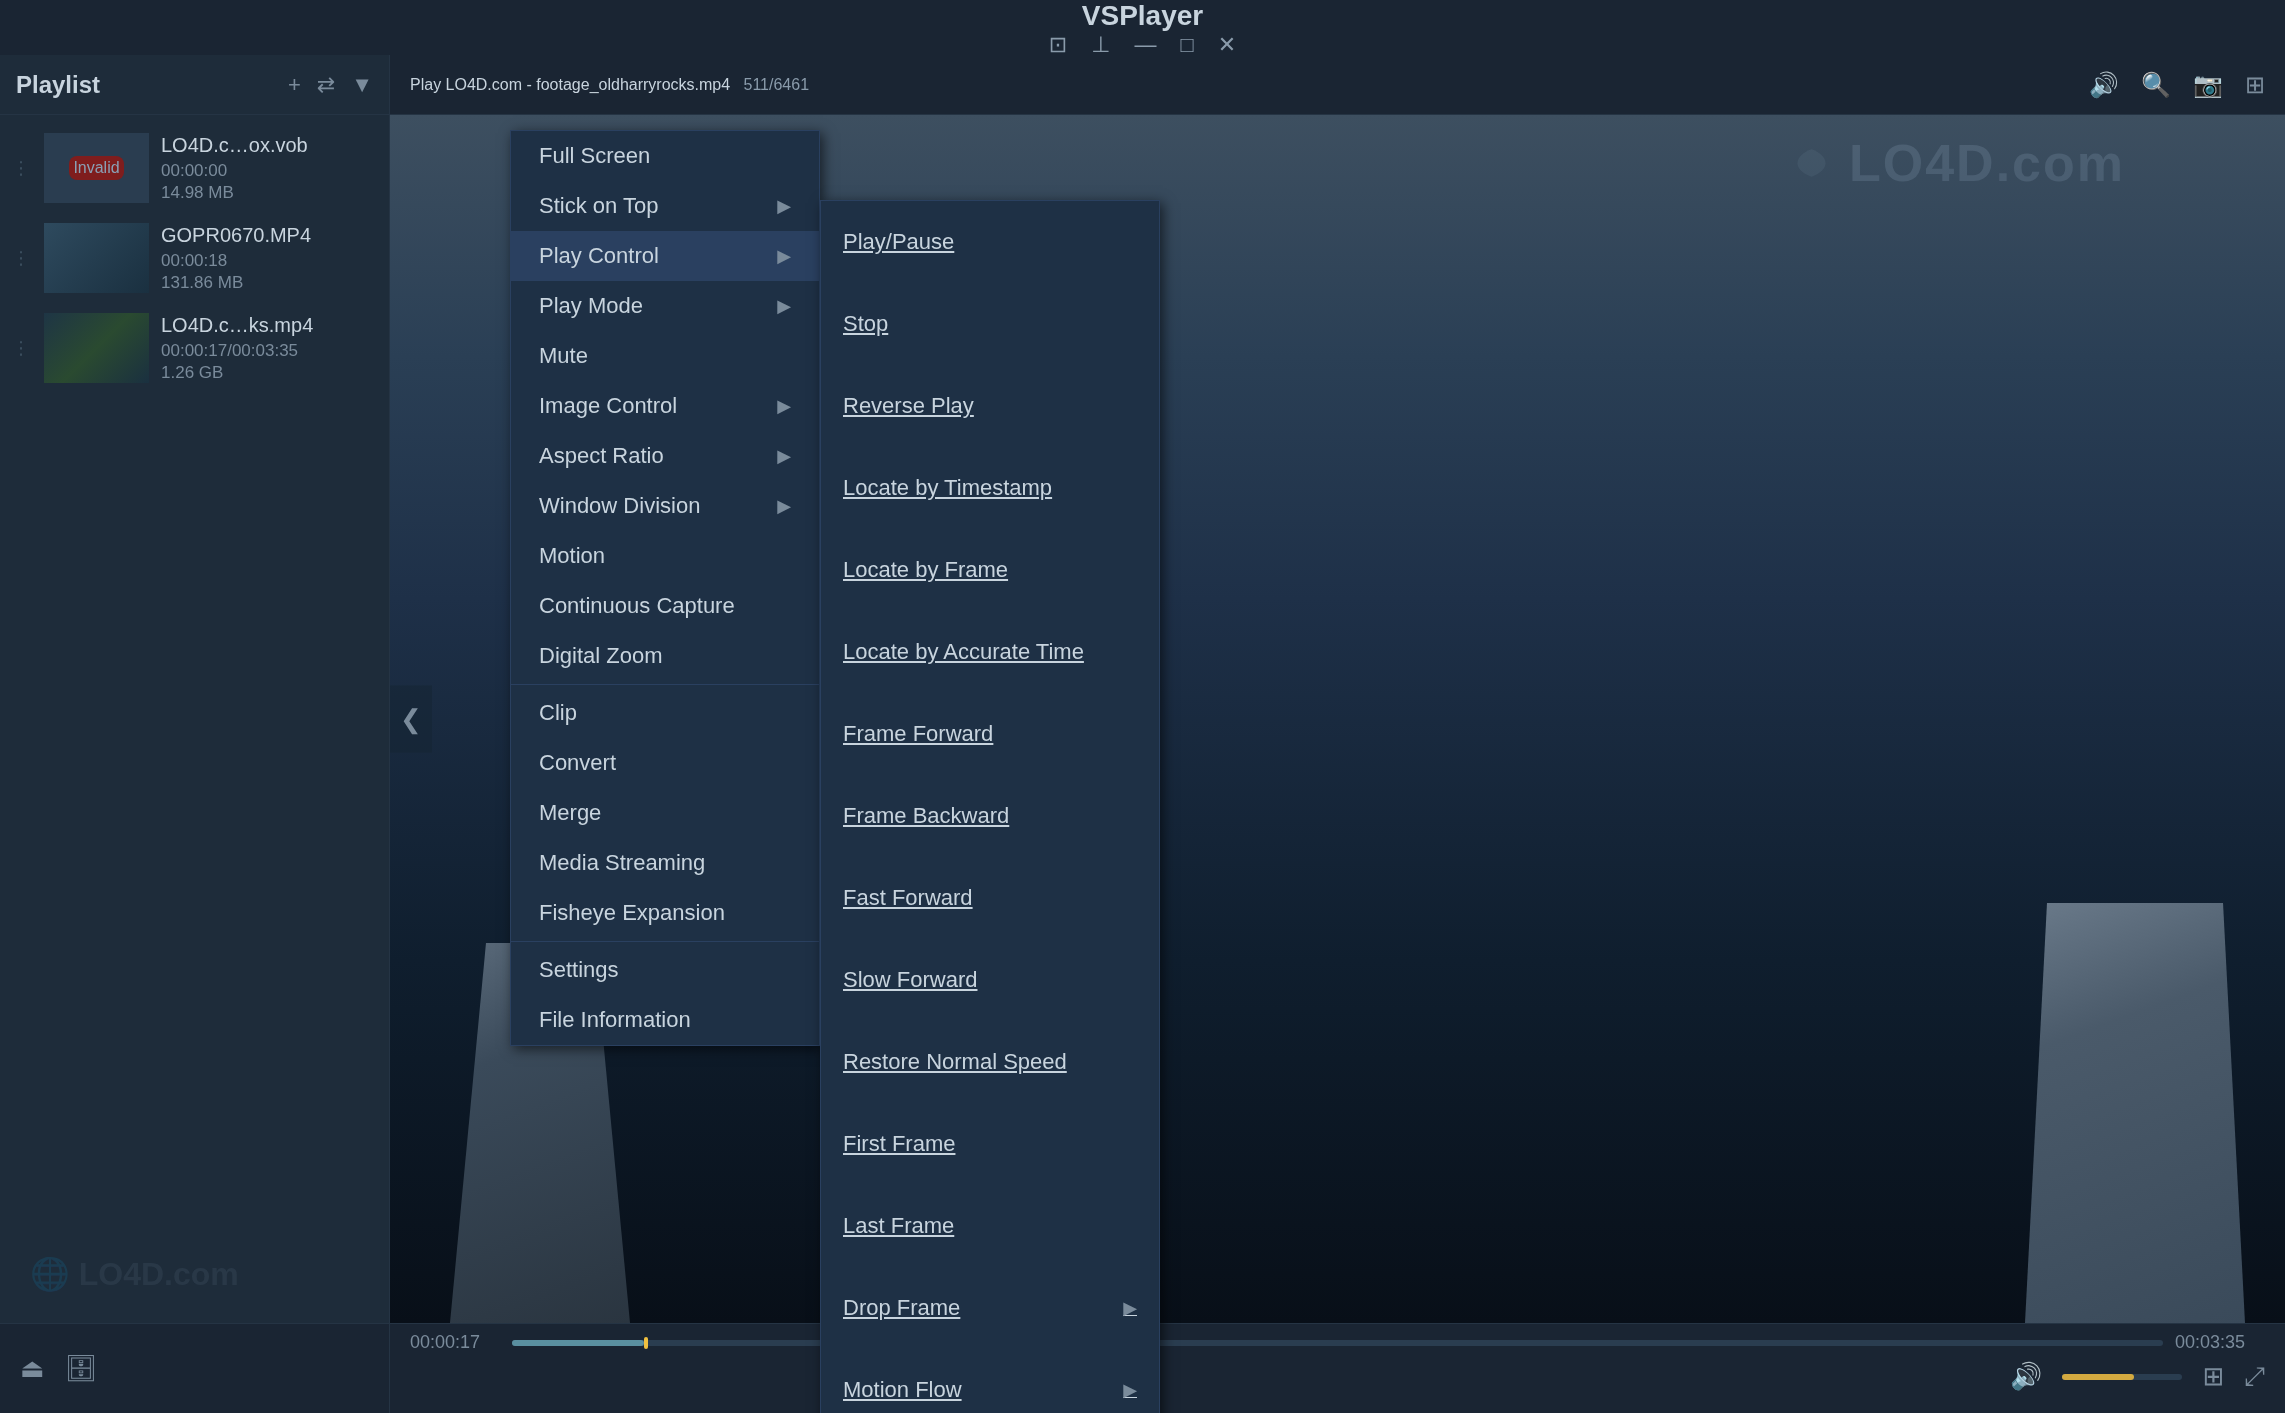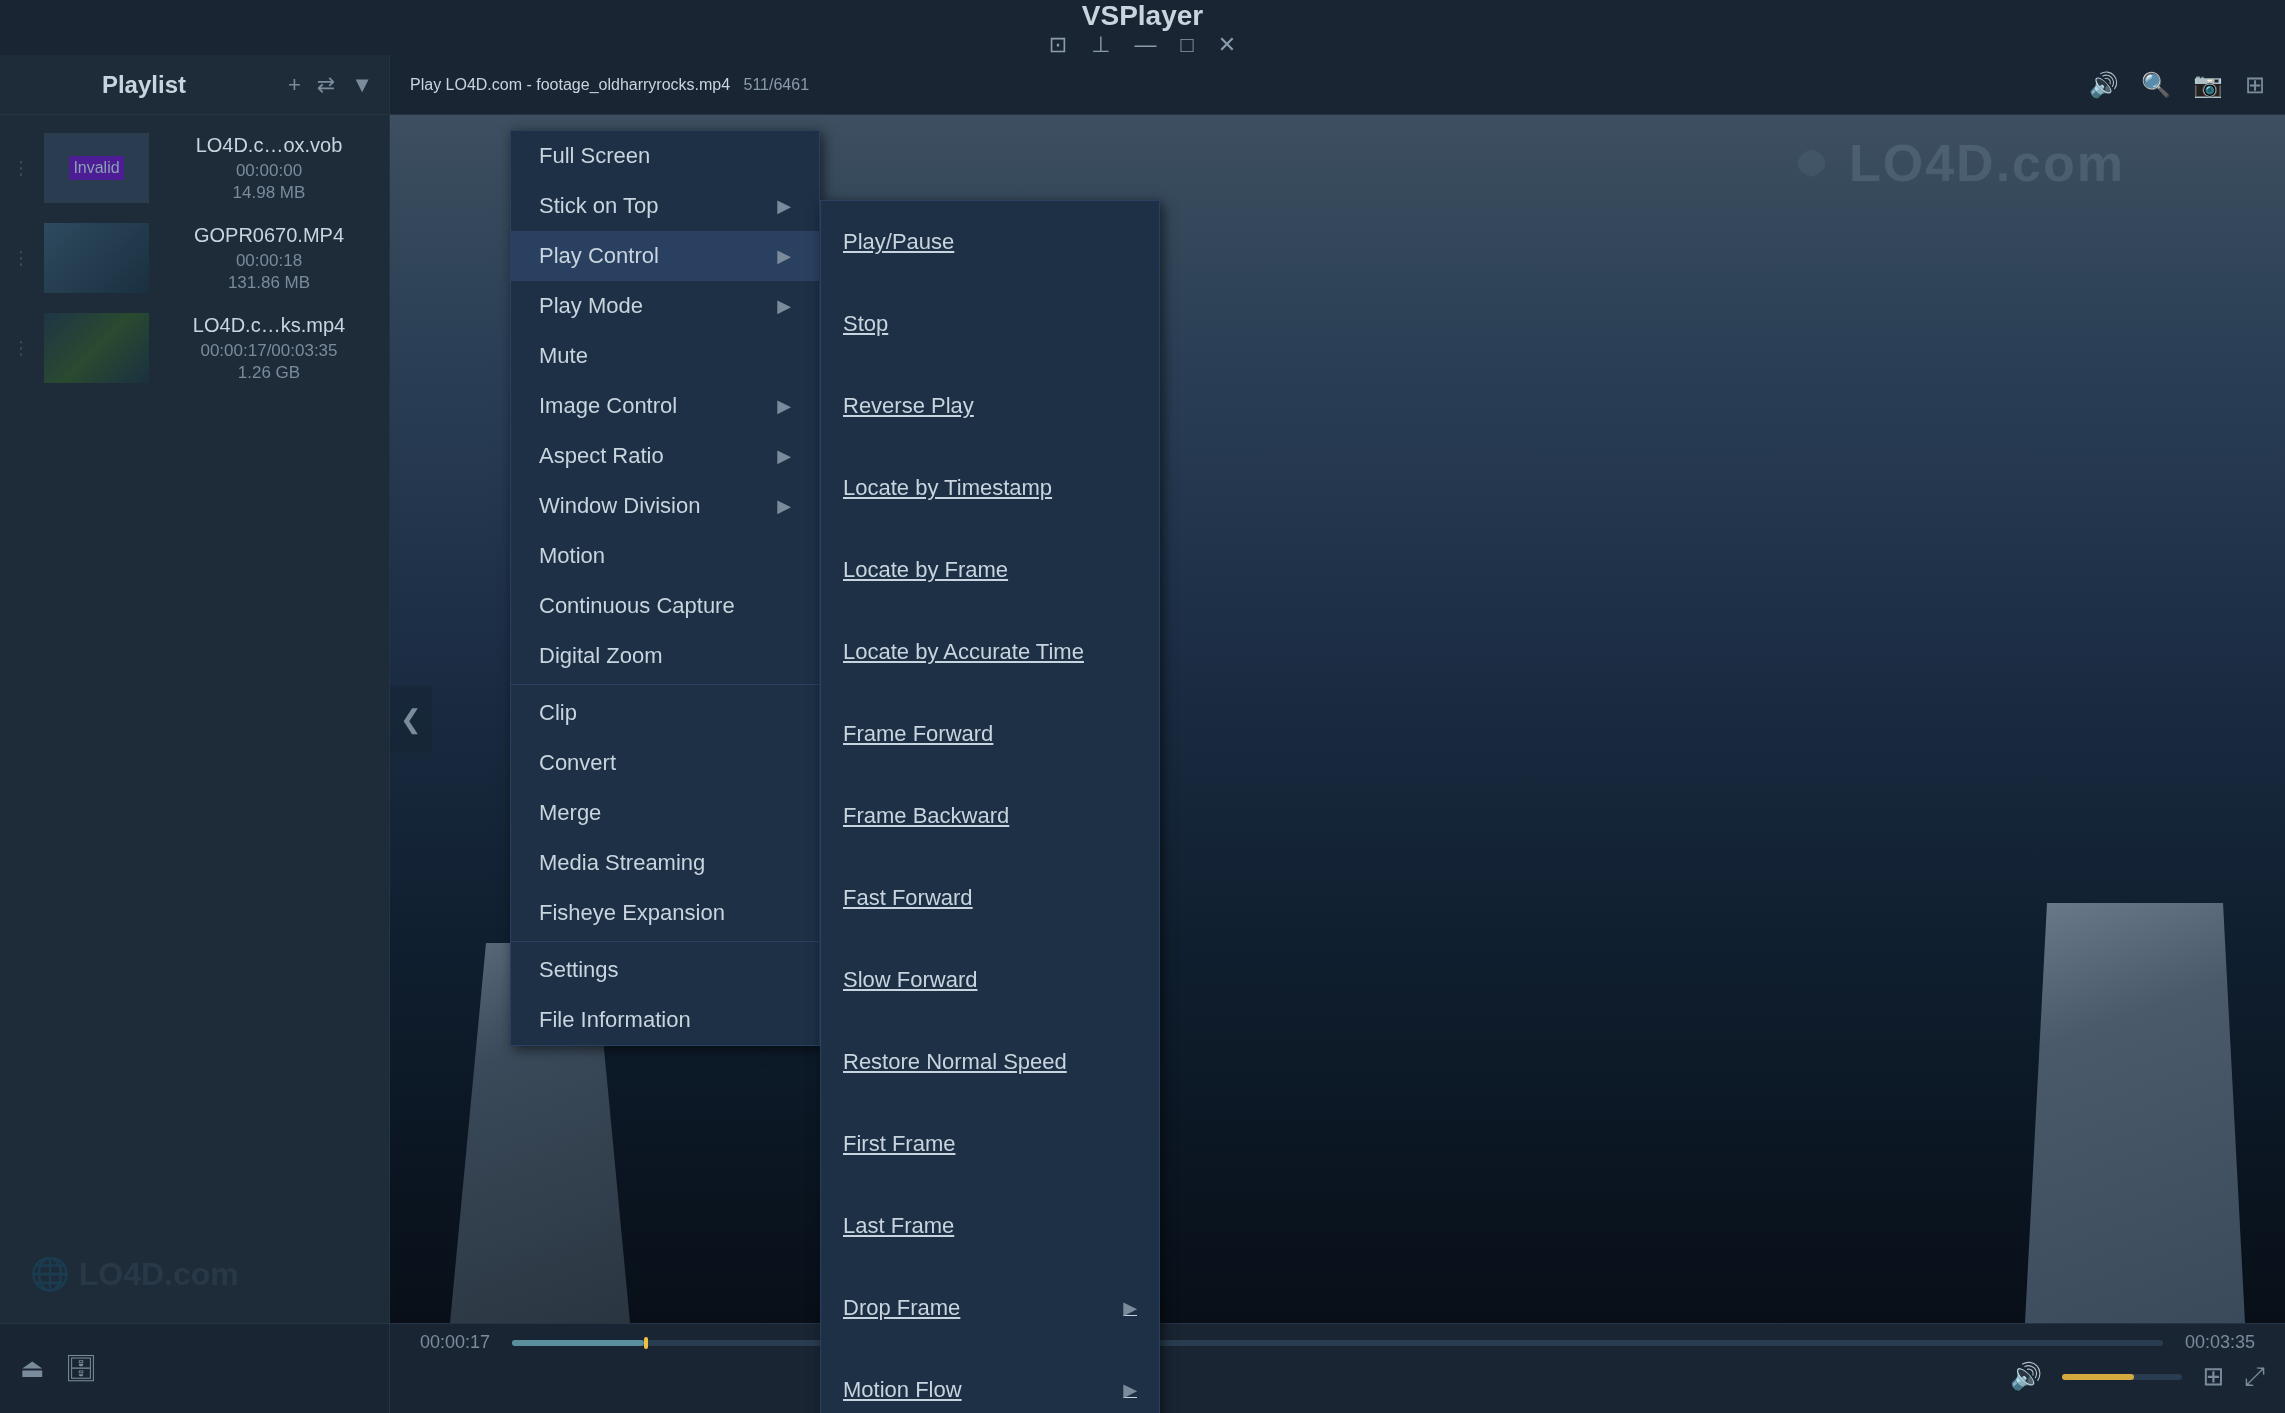--- a/index.html
+++ b/index.html
@@ -36,21 +36,20 @@
     #title-bar .window-controls span {
       font-size: 22px;
       color: #8a9bab;
       cursor: pointer;
     }
 
     
     #main-layout {
       display: flex;
       height: calc(1413px - 55px);
-      text-align: center;
     }
 
     
     #sidebar {
       width: 390px;
       background: #1e2c3a;
       display: flex;
       flex-direction: column;
       border-right: 1px solid #253444;
     }
@@ -91,25 +90,25 @@
       height: 70px;
       background: #2a3d50;
       flex-shrink: 0;
       display: flex;
       align-items: center;
       justify-content: center;
       position: relative;
       overflow: hidden;
     }
     .playlist-item .thumb .invalid-label {
-      background: #4c1d95;
+      background: #7f1d1d;
       color: #8aa0b5;
       font-size: 16px;
       padding: 3px 4px;
-      border-radius: 0;
+      border-radius: 8px;
     }
     .playlist-item .thumb-img-1 {
       background: linear-gradient(135deg, #2e4a5e 0%, #1a3040 100%);
     }
     .playlist-item .thumb-img-2 {
       background: linear-gradient(135deg, #1e3545 0%, #2a4a30 50%, #1a3040 100%);
     }
     .playlist-item .item-info {
       flex: 1;
     }

